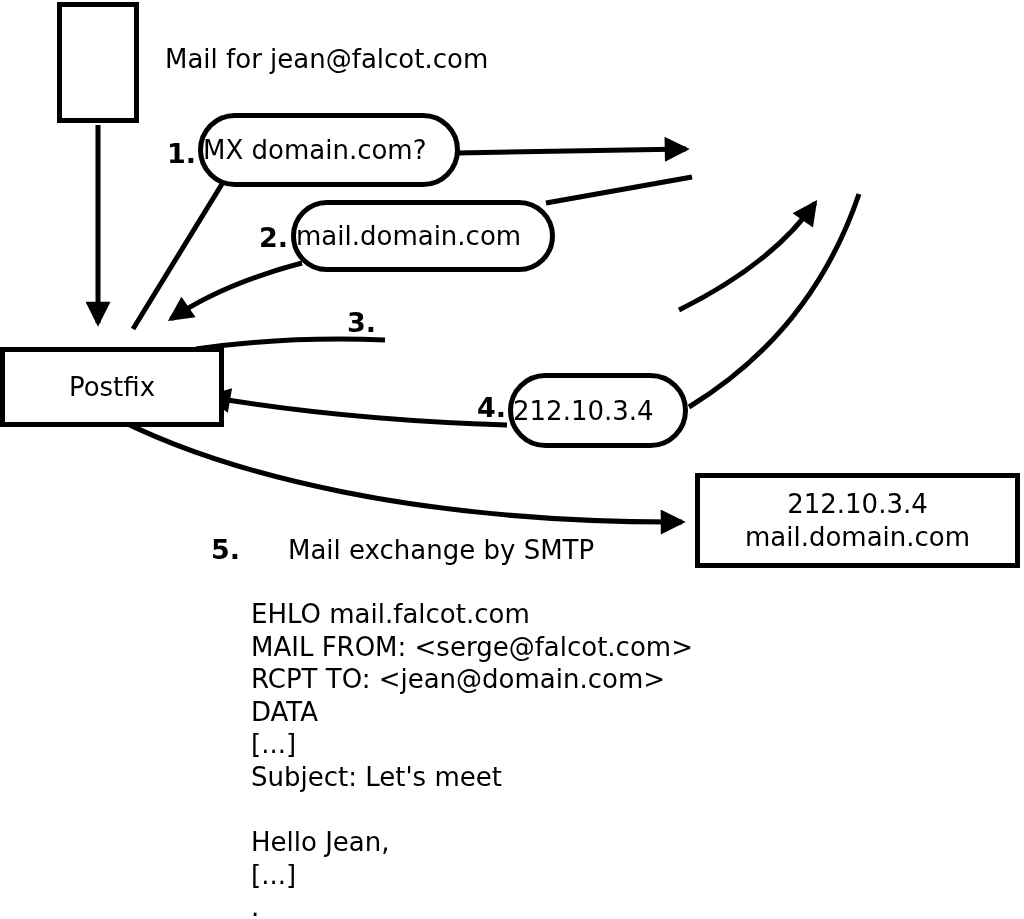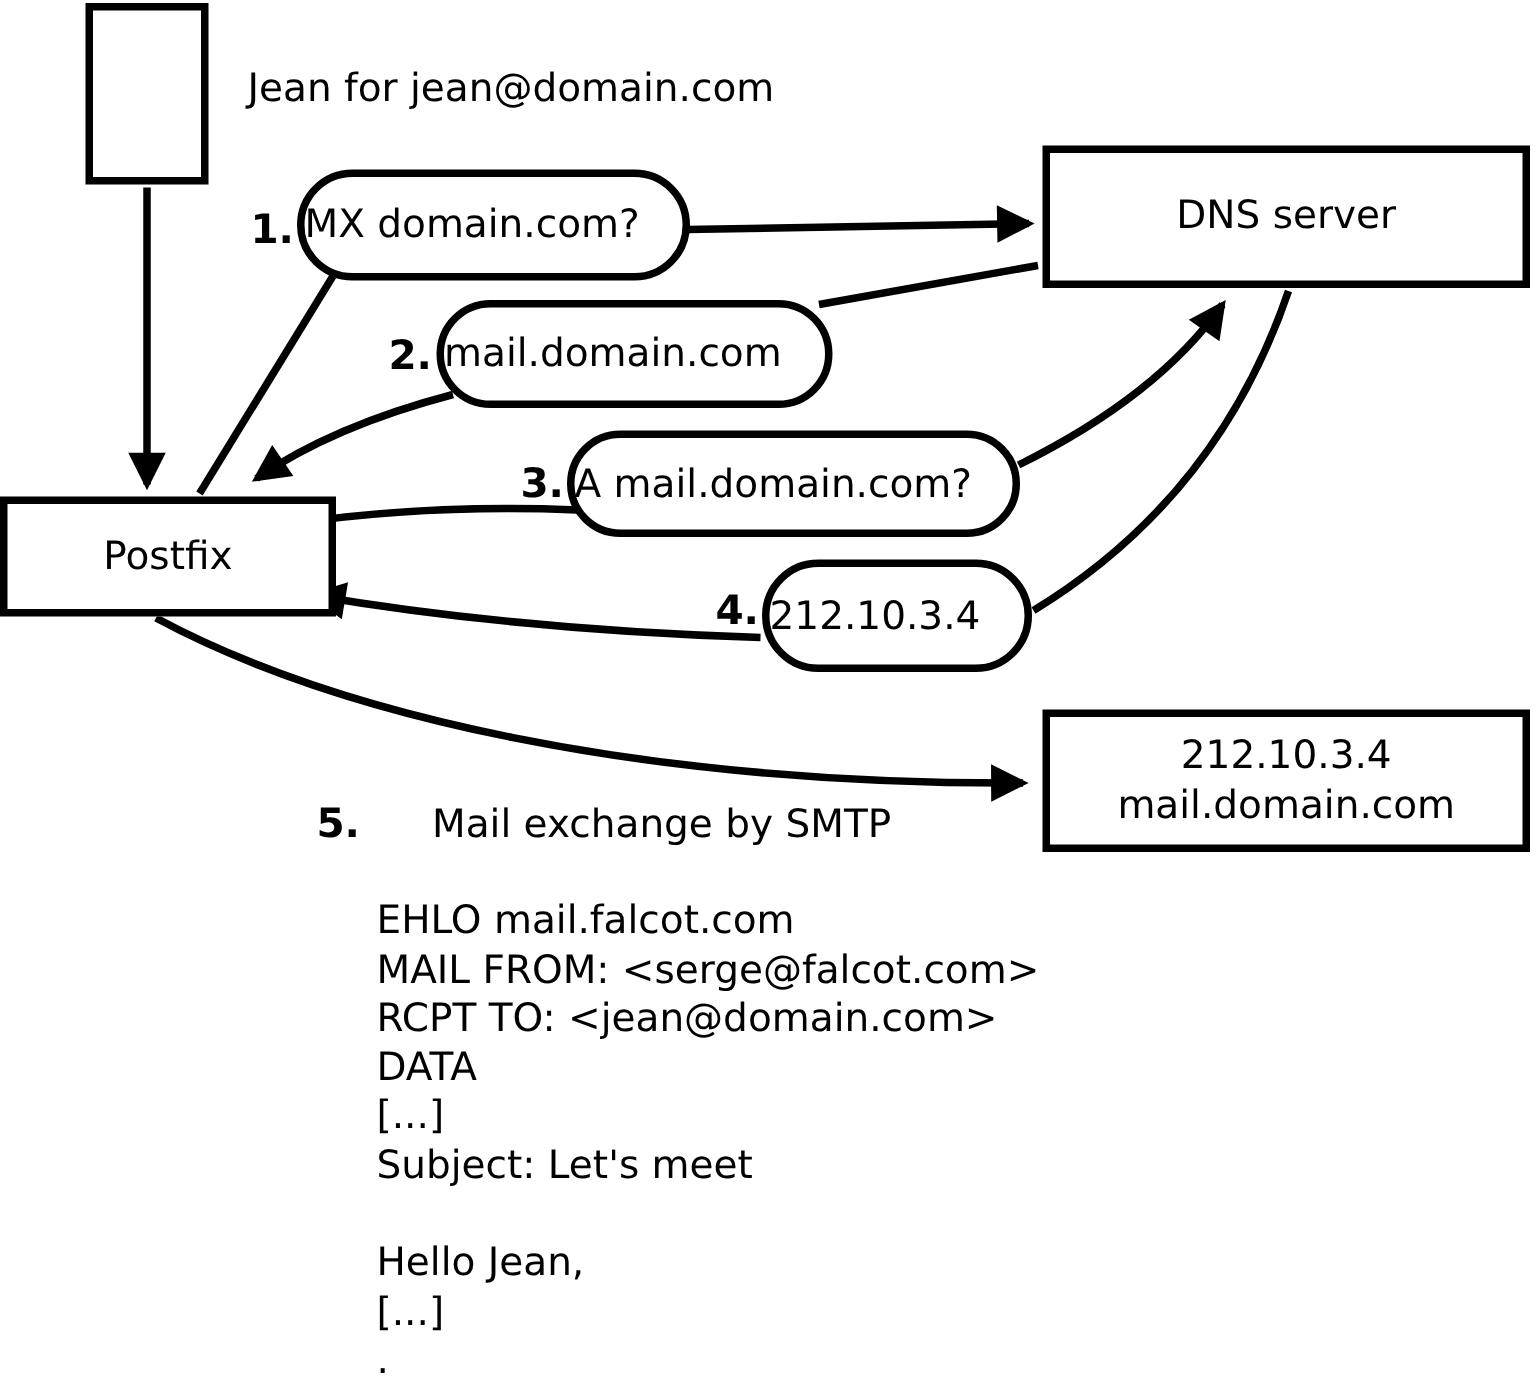--- a/index.html
+++ b/index.html
@@ -88,27 +88,24 @@
       <path d="M 196 349 Q 285 336 385 340"></path>
       <path d="M 679 310 Q 772 264 815 203" marker-end="url(#ah)"></path>
       <path d="M 859 194 Q 812 332 689 407"></path>
       <path d="M 507 425 Q 345 420 209 397" marker-end="url(#ah)"></path>
       <path d="M 104 412 C 225 477 425 523 682 522" marker-end="url(#ah)"></path>
     </g>
   </svg>
 
   <div class="box" style="left:57px; top:2px; width:82px; height:121px;"></div>
 
-  <div class="free-label" style="left:165px; top:44px;">Jean for jean@domain.com</div>
+  <div class="free-label" style="left:165px; top:44px;">Mail for jean@falcot.com</div>
 
-  <div class="box" style="left:695px; top:97px; width:325px; height:95px;">
-    <span>DNS server</span>
-  </div>
 
-  <div class="box" style="left:0px; top:331px; width:224px; height:80px;">
+  <div class="box" style="left:0px; top:347px; width:224px; height:80px;">
     <span>Postfix</span>
   </div>
 
   <div class="box" style="left:695px; top:473px; width:325px; height:95px;">
     <span>
       <span style="display:block">212.10.3.4</span>
       <span style="display:block">mail.domain.com</span>
     </span>
   </div>
 
@@ -116,23 +113,20 @@
   <div class="pill" style="left:198px; top:113px; width:262px; height:74px;">
     <span>MX domain.com?</span>
   </div>
 
   <div class="stepnum" style="left:242px; top:222px;">2.</div>
   <div class="pill" style="left:291px; top:200px; width:264px; height:72px;">
     <span>mail.domain.com</span>
   </div>
 
   <div class="stepnum" style="left:330px; top:307px;">3.</div>
-  <div class="pill" style="left:378px; top:287px; width:302px; height:71px;">
-    <span>A mail.domain.com?</span>
-  </div>
 
   <div class="stepnum" style="left:460px; top:392px;">4.</div>
   <div class="pill" style="left:508px; top:373px; width:180px; height:75px;">
     <span>212.10.3.4</span>
   </div>
 
   <div class="stepnum" style="left:194px; top:534px;">5.</div>
   <div class="free-label" style="left:252px; top:535px;margin-left:36px;">Mail exchange by SMTP</div>
 
   <div class="smtp">EHLO mail.falcot.com

